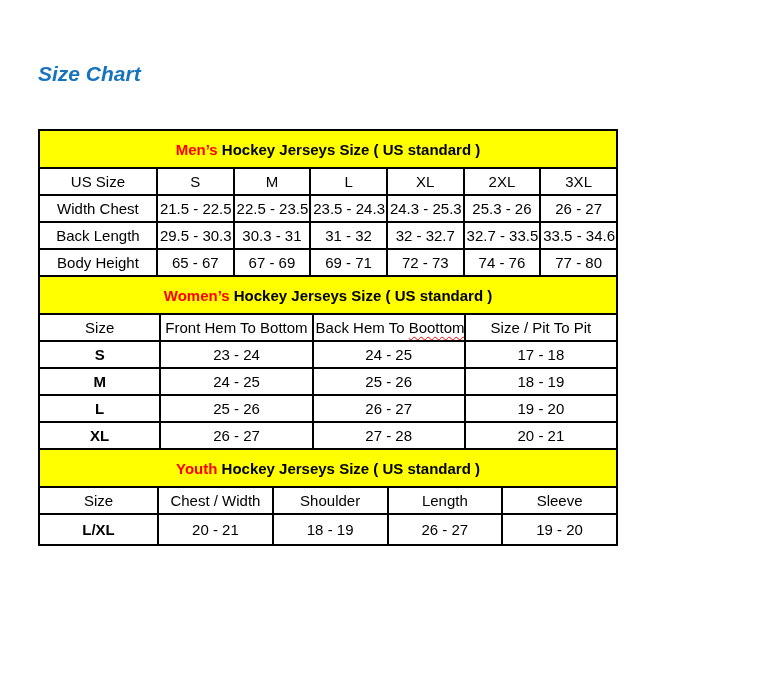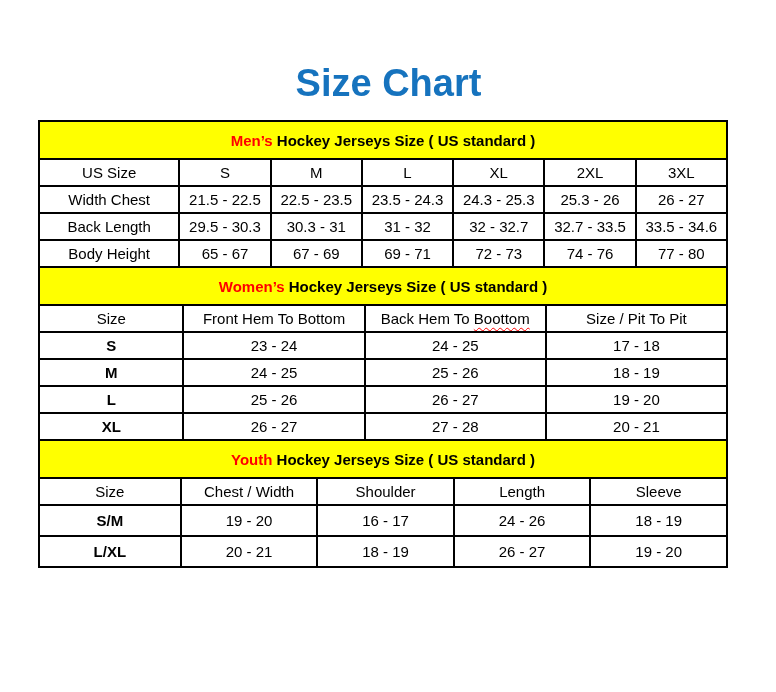--- a/index.html
+++ b/index.html
@@ -7,28 +7,28 @@
     position:relative;
     width:776px; height:692px;
     background:#ffffff;
     font-family:"Liberation Sans", sans-serif;
     color:#000;
     overflow:hidden;
   }
   .page-title {
     position:absolute;
     left:38px; top:62px; width:701px;
-    text-align:center;
-    font-size:38px;
+    font-size:21px;
     font-weight:bold;
     color:#1673BE;
+    font-style:italic;
   }
   .chart {
     position:absolute;
-    left:38px; top:120px; width:690px;
+    left:38px; top:129px; width:580px;
   }
   table.size-table {
     width:100%;
     border-collapse:collapse;
     table-layout:fixed;
   }
   table.size-table + table.size-table { margin-top:-2px;border-radius:11px; }
   table.size-table td {
     border:2px solid #000;
     text-align:center;
@@ -173,27 +173,20 @@
             <td class="band-cell" colspan="5"><span class="band-highlight">Youth</span><span> Hockey Jerseys Size ( US standard )</span></td>
           </tr>
           <tr class="header-row">
             <td>Size</td>
             <td>Chest / Width</td>
             <td>Shoulder</td>
             <td>Length</td>
             <td>Sleeve</td>
           </tr>
           <tr class="data-row">
-            <td class="label-bold">S/M</td>
-            <td>19 - 20</td>
-            <td>16 - 17</td>
-            <td>24 - 26</td>
-            <td>18 - 19</td>
-          </tr>
-          <tr class="data-row">
             <td class="label-bold">L/XL</td>
             <td>20 - 21</td>
             <td>18 - 19</td>
             <td>26 - 27</td>
             <td>19 - 20</td>
           </tr>
         </tbody>
       </table>
     </div>
 </div>

